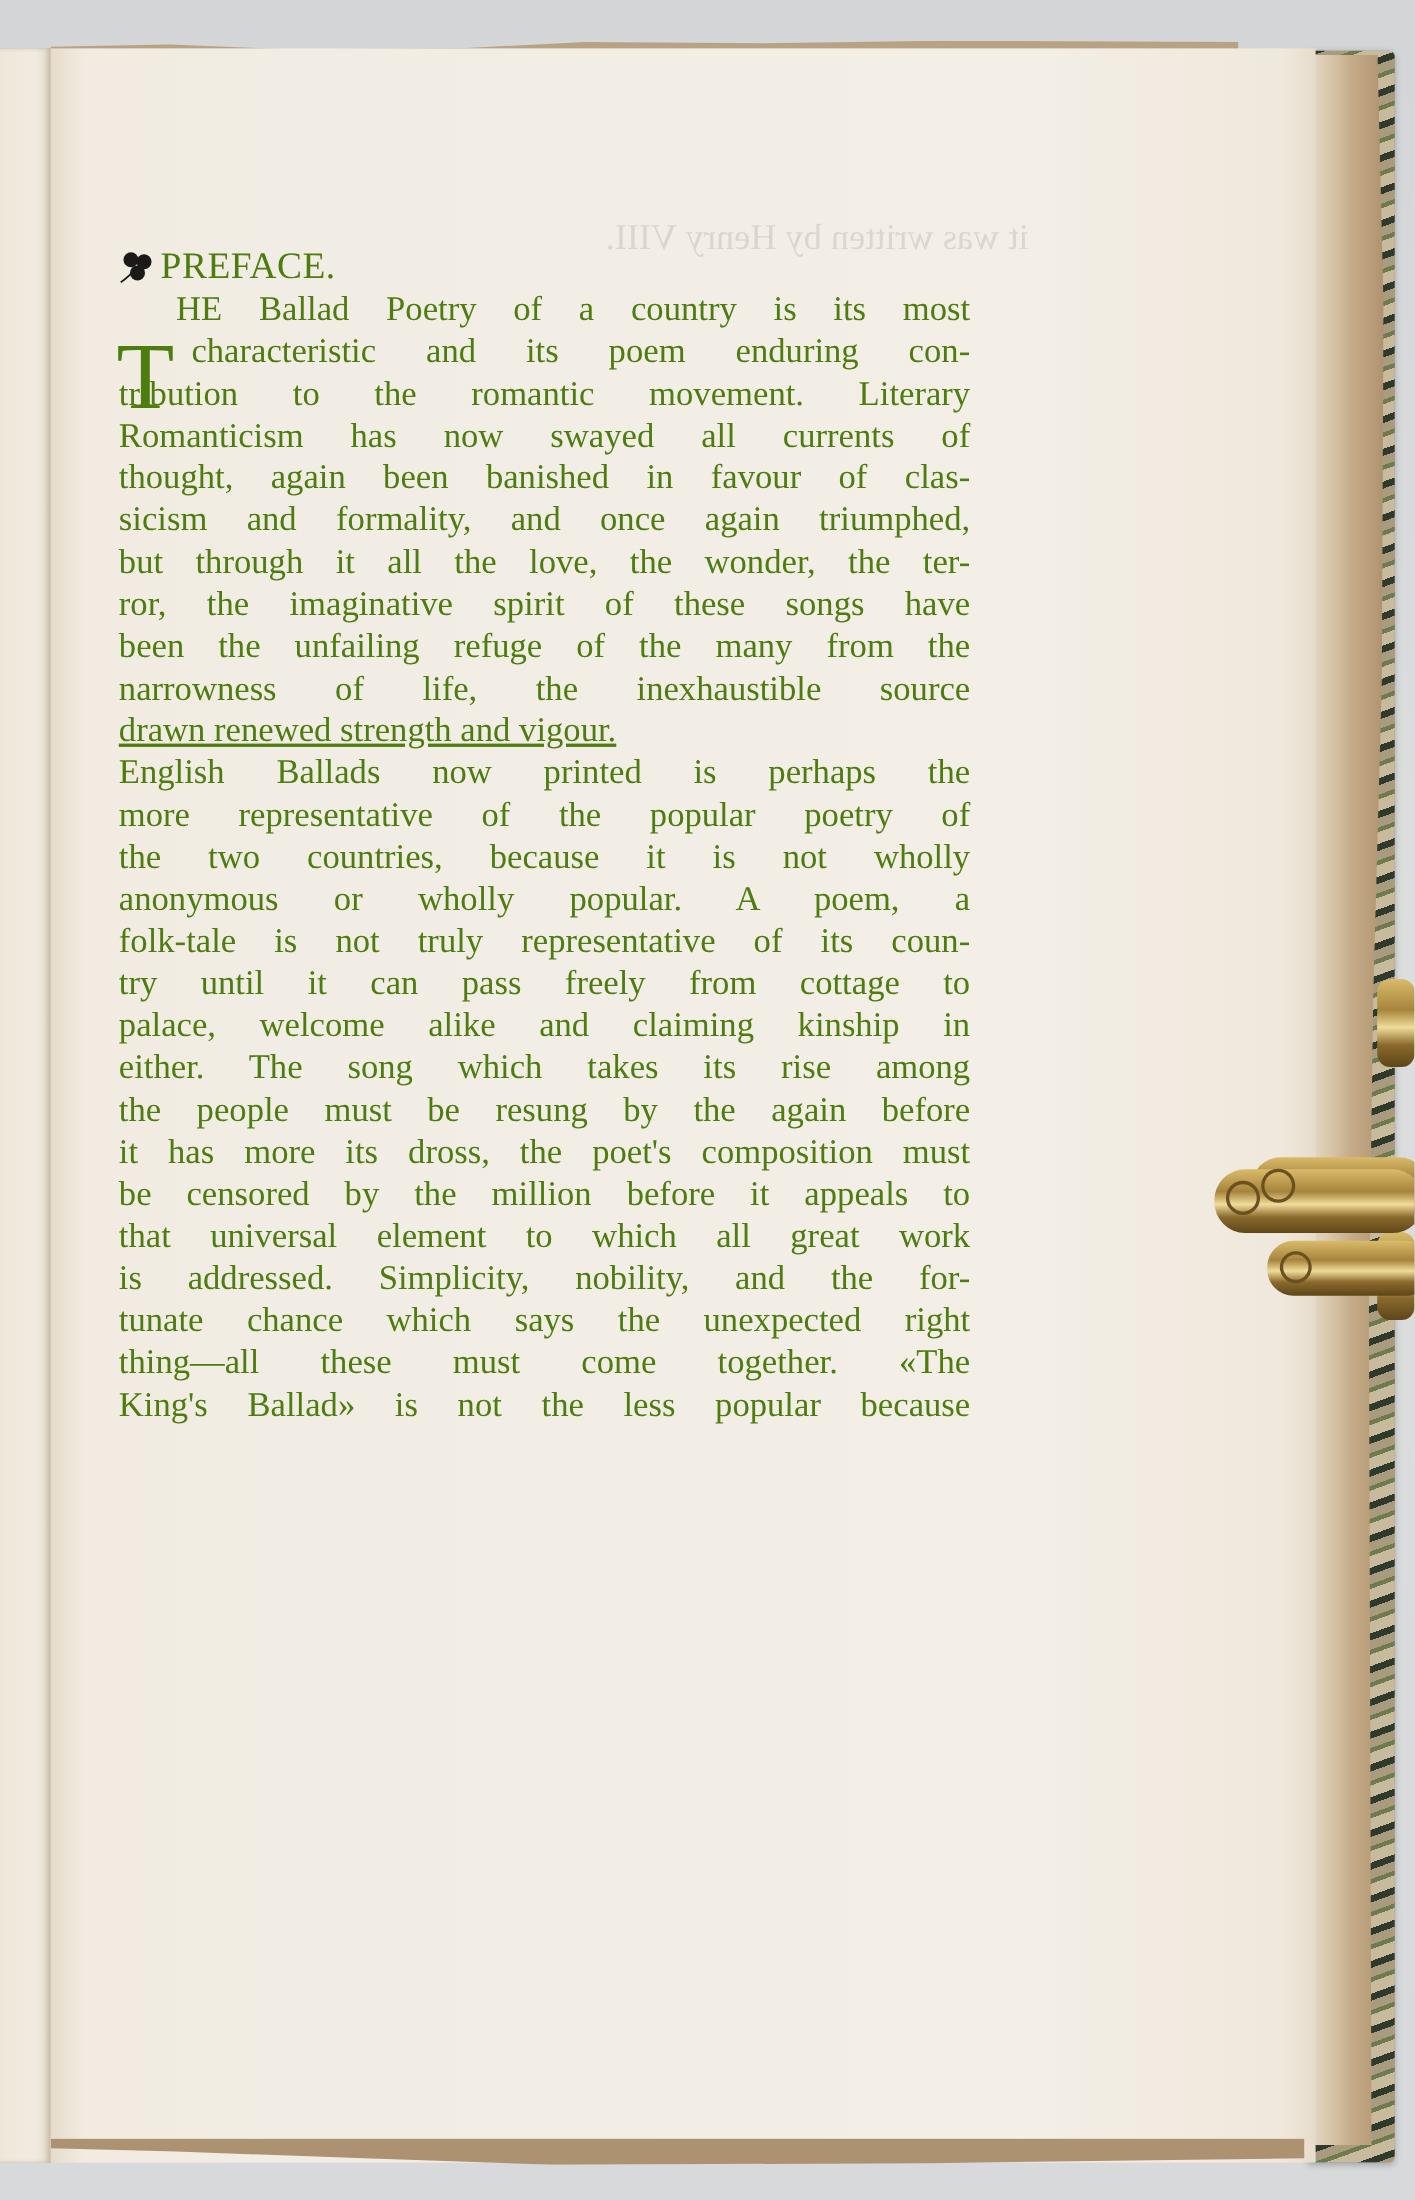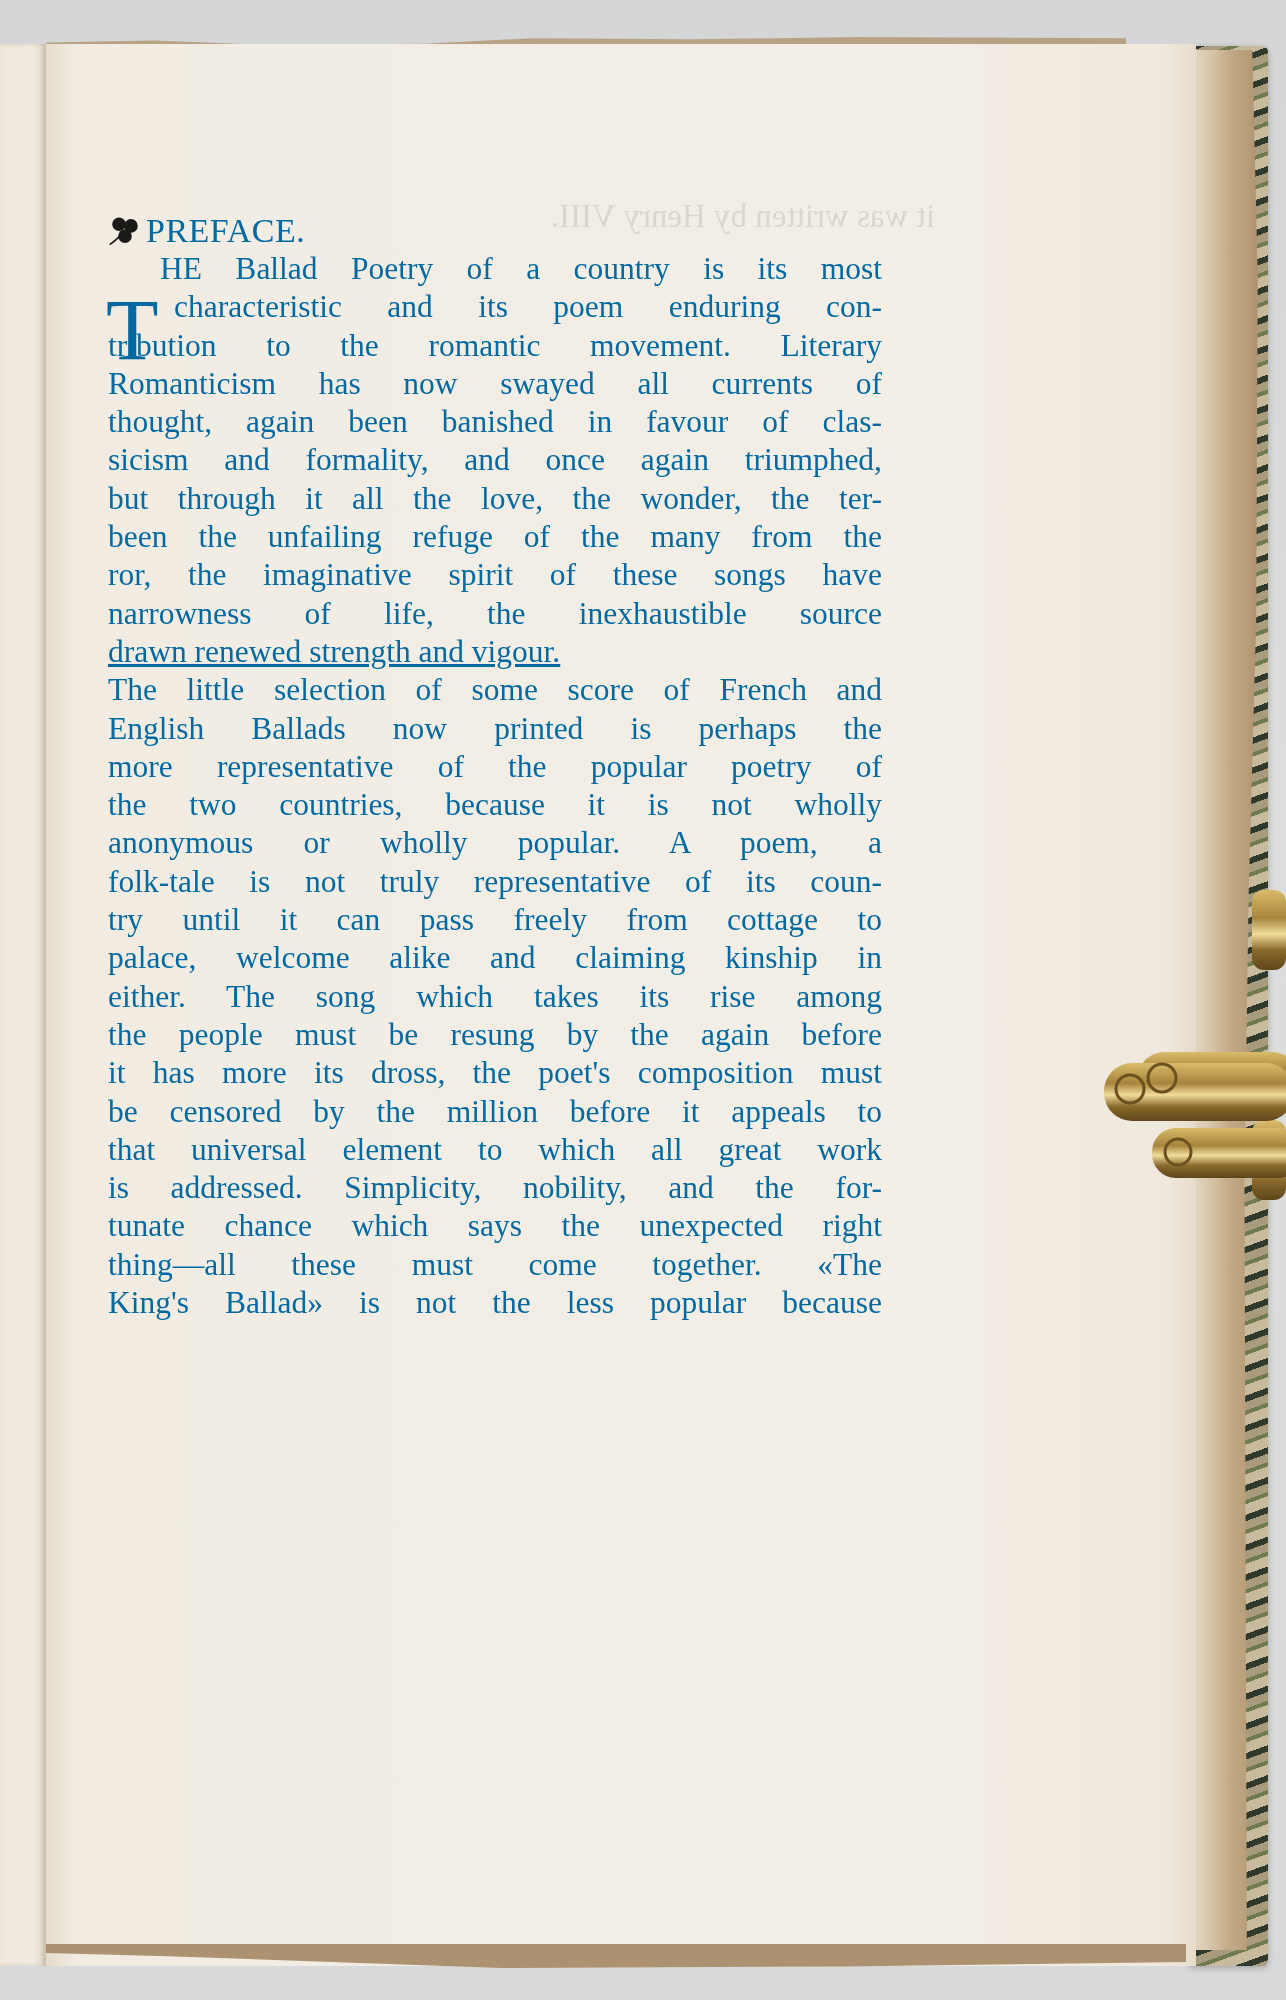--- a/index.html
+++ b/index.html
@@ -50,22 +50,22 @@
   }
   
   .showthrough {
     position: absolute; left: 695px; top: 198px; width: 240px;
     font-size: 33px; color: rgba(60,55,50,0.13);
     transform: scaleX(-1); white-space: nowrap;
     font-family: "Liberation Serif", serif;
   }
   
   .text-block {
-    position: absolute; left: 108px; top: 212px; width: 774px;
-    color: #0369a1;
+    position: absolute; left: 108px; top: 224px; width: 774px;
+    color: #4d7c0f;
     font-family: "Liberation Serif", serif;
     font-size: 31.5px; line-height: 38.3px;
   }
   .heading-row { display: flex; align-items: center; height: 38px; margin-bottom: 0; }
   .clover-icon { width: 34px; height: 34px; margin-right: 4px; display: inline-block; }
   .heading {
     font-size: 34px; letter-spacing: 0.5px; line-height: 38px;
   }
   .line { display: block; text-align: justify; text-align-last: justify; white-space: nowrap; height: 38.3px; overflow: visible; }
   .line.last { text-align-last: left; text-decoration: underline; }
@@ -107,28 +107,27 @@
 
   <div class="first-para">
     <span class="drop-cap">T</span>
     <span class="line indent" style="padding-left:52px">HE Ballad Poetry of a country is its most</span>
     <span class="line indent">characteristic and its poem enduring con-</span>
     <span class="line">tribution to the romantic movement. Literary</span>
     <span class="line">Romanticism has now swayed all currents of</span>
     <span class="line">thought, again been banished in favour of clas-</span>
     <span class="line">sicism and formality, and once again triumphed,</span>
     <span class="line">but through it all the love, the wonder, the ter-</span>
+    <span class="line">ror, the imaginative spirit of these songs have</span>
     <span class="line">been the unfailing refuge of the many from the</span>
-    <span class="line">ror, the imaginative spirit of these songs have</span>
     <span class="line">narrowness of life, the inexhaustible source</span>
     <span class="line last">drawn renewed strength and vigour.</span>
   </div>
 
   <div class="second-para">
-    <span class="line">The little selection of some score of French and</span>
     <span class="line">English Ballads now printed is perhaps the</span>
     <span class="line">more representative of the popular poetry of</span>
     <span class="line">the two countries, because it is not wholly</span>
     <span class="line">anonymous or wholly popular. A poem, a</span>
     <span class="line">folk-tale is not truly representative of its coun-</span>
     <span class="line">try until it can pass freely from cottage to</span>
     <span class="line">palace, welcome alike and claiming kinship in</span>
     <span class="line">either. The song which takes its rise among</span>
     <span class="line">the people must be resung by the again before</span>
     <span class="line">it has more its dross, the poet's composition must</span>

